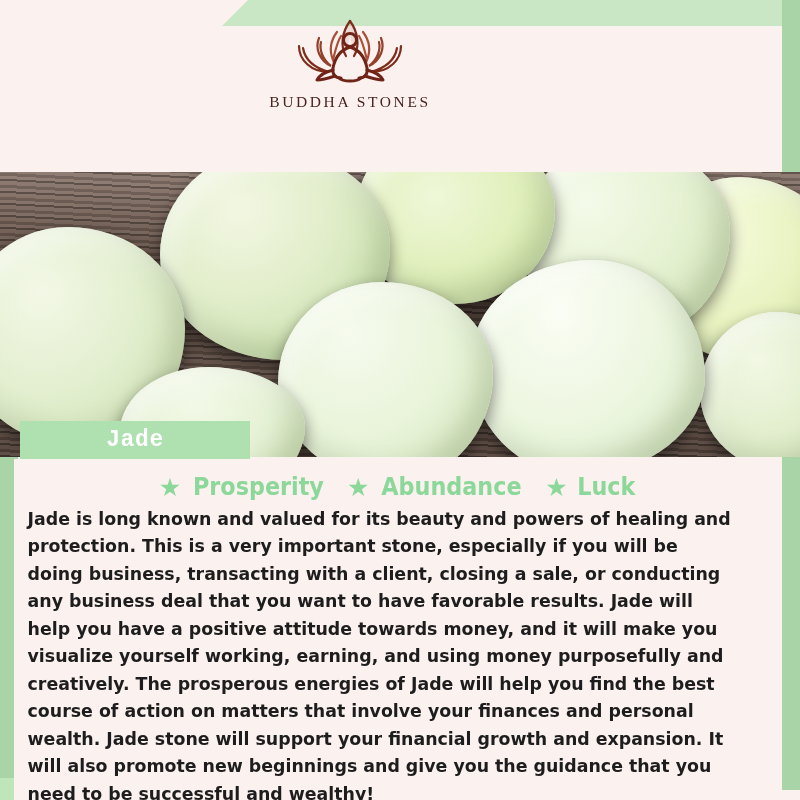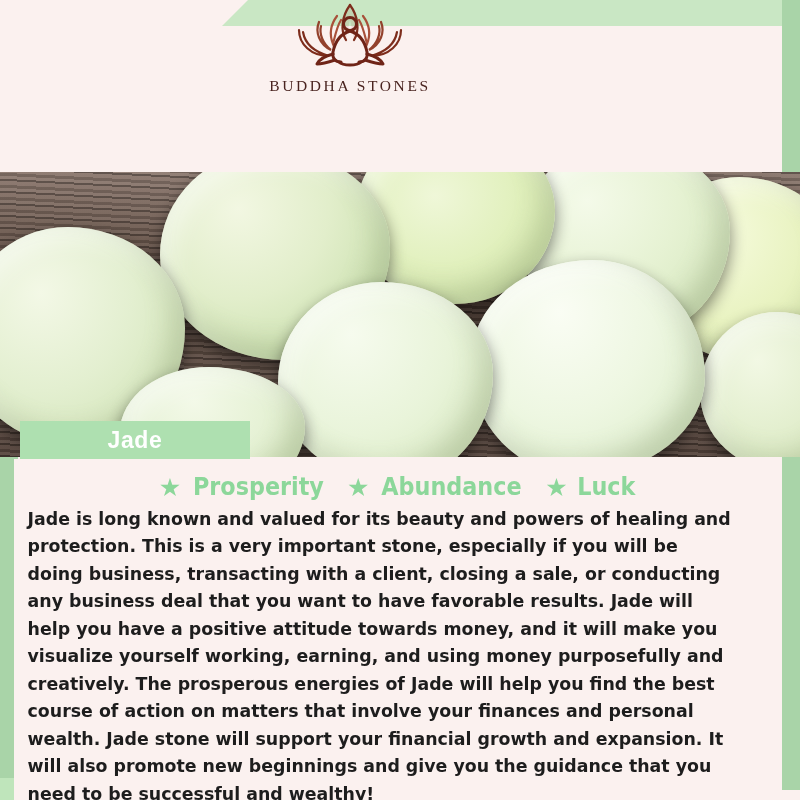--- a/index.html
+++ b/index.html
@@ -77,21 +77,21 @@
     position: absolute;
     top: 0;
     left: 0;
     width: 700px;
     height: 122px;
     z-index: 3;
     display: flex;
     flex-direction: column;
     align-items: center;
     justify-content: flex-start;
-    padding-top: 0;
+    padding-top: 16px;
     box-sizing: border-box;
   }
   .logo-mark {
     width: 150px;
     height: 74px;
     display: block;
   }
   .logo-text {
     margin-top: 3px;
     font-family: "Liberation Serif", serif;
@@ -177,21 +177,21 @@
     left: 20px;
     width: 230px;
     height: 38px;
     background: #aee0b0;
     z-index: 5;
     display: flex;
     align-items: center;
     justify-content: center;
   }
   .jade-text {
-    font-family: Liberation Sans, sans-serif;
+    font-family: Liberation Mono, monospace;
     font-weight: bold;
     font-size: 23px;
     color: #ffffff;
     letter-spacing: 0.6px;
   }
 
   
   .content {
     position: absolute;
     top: 459px;

